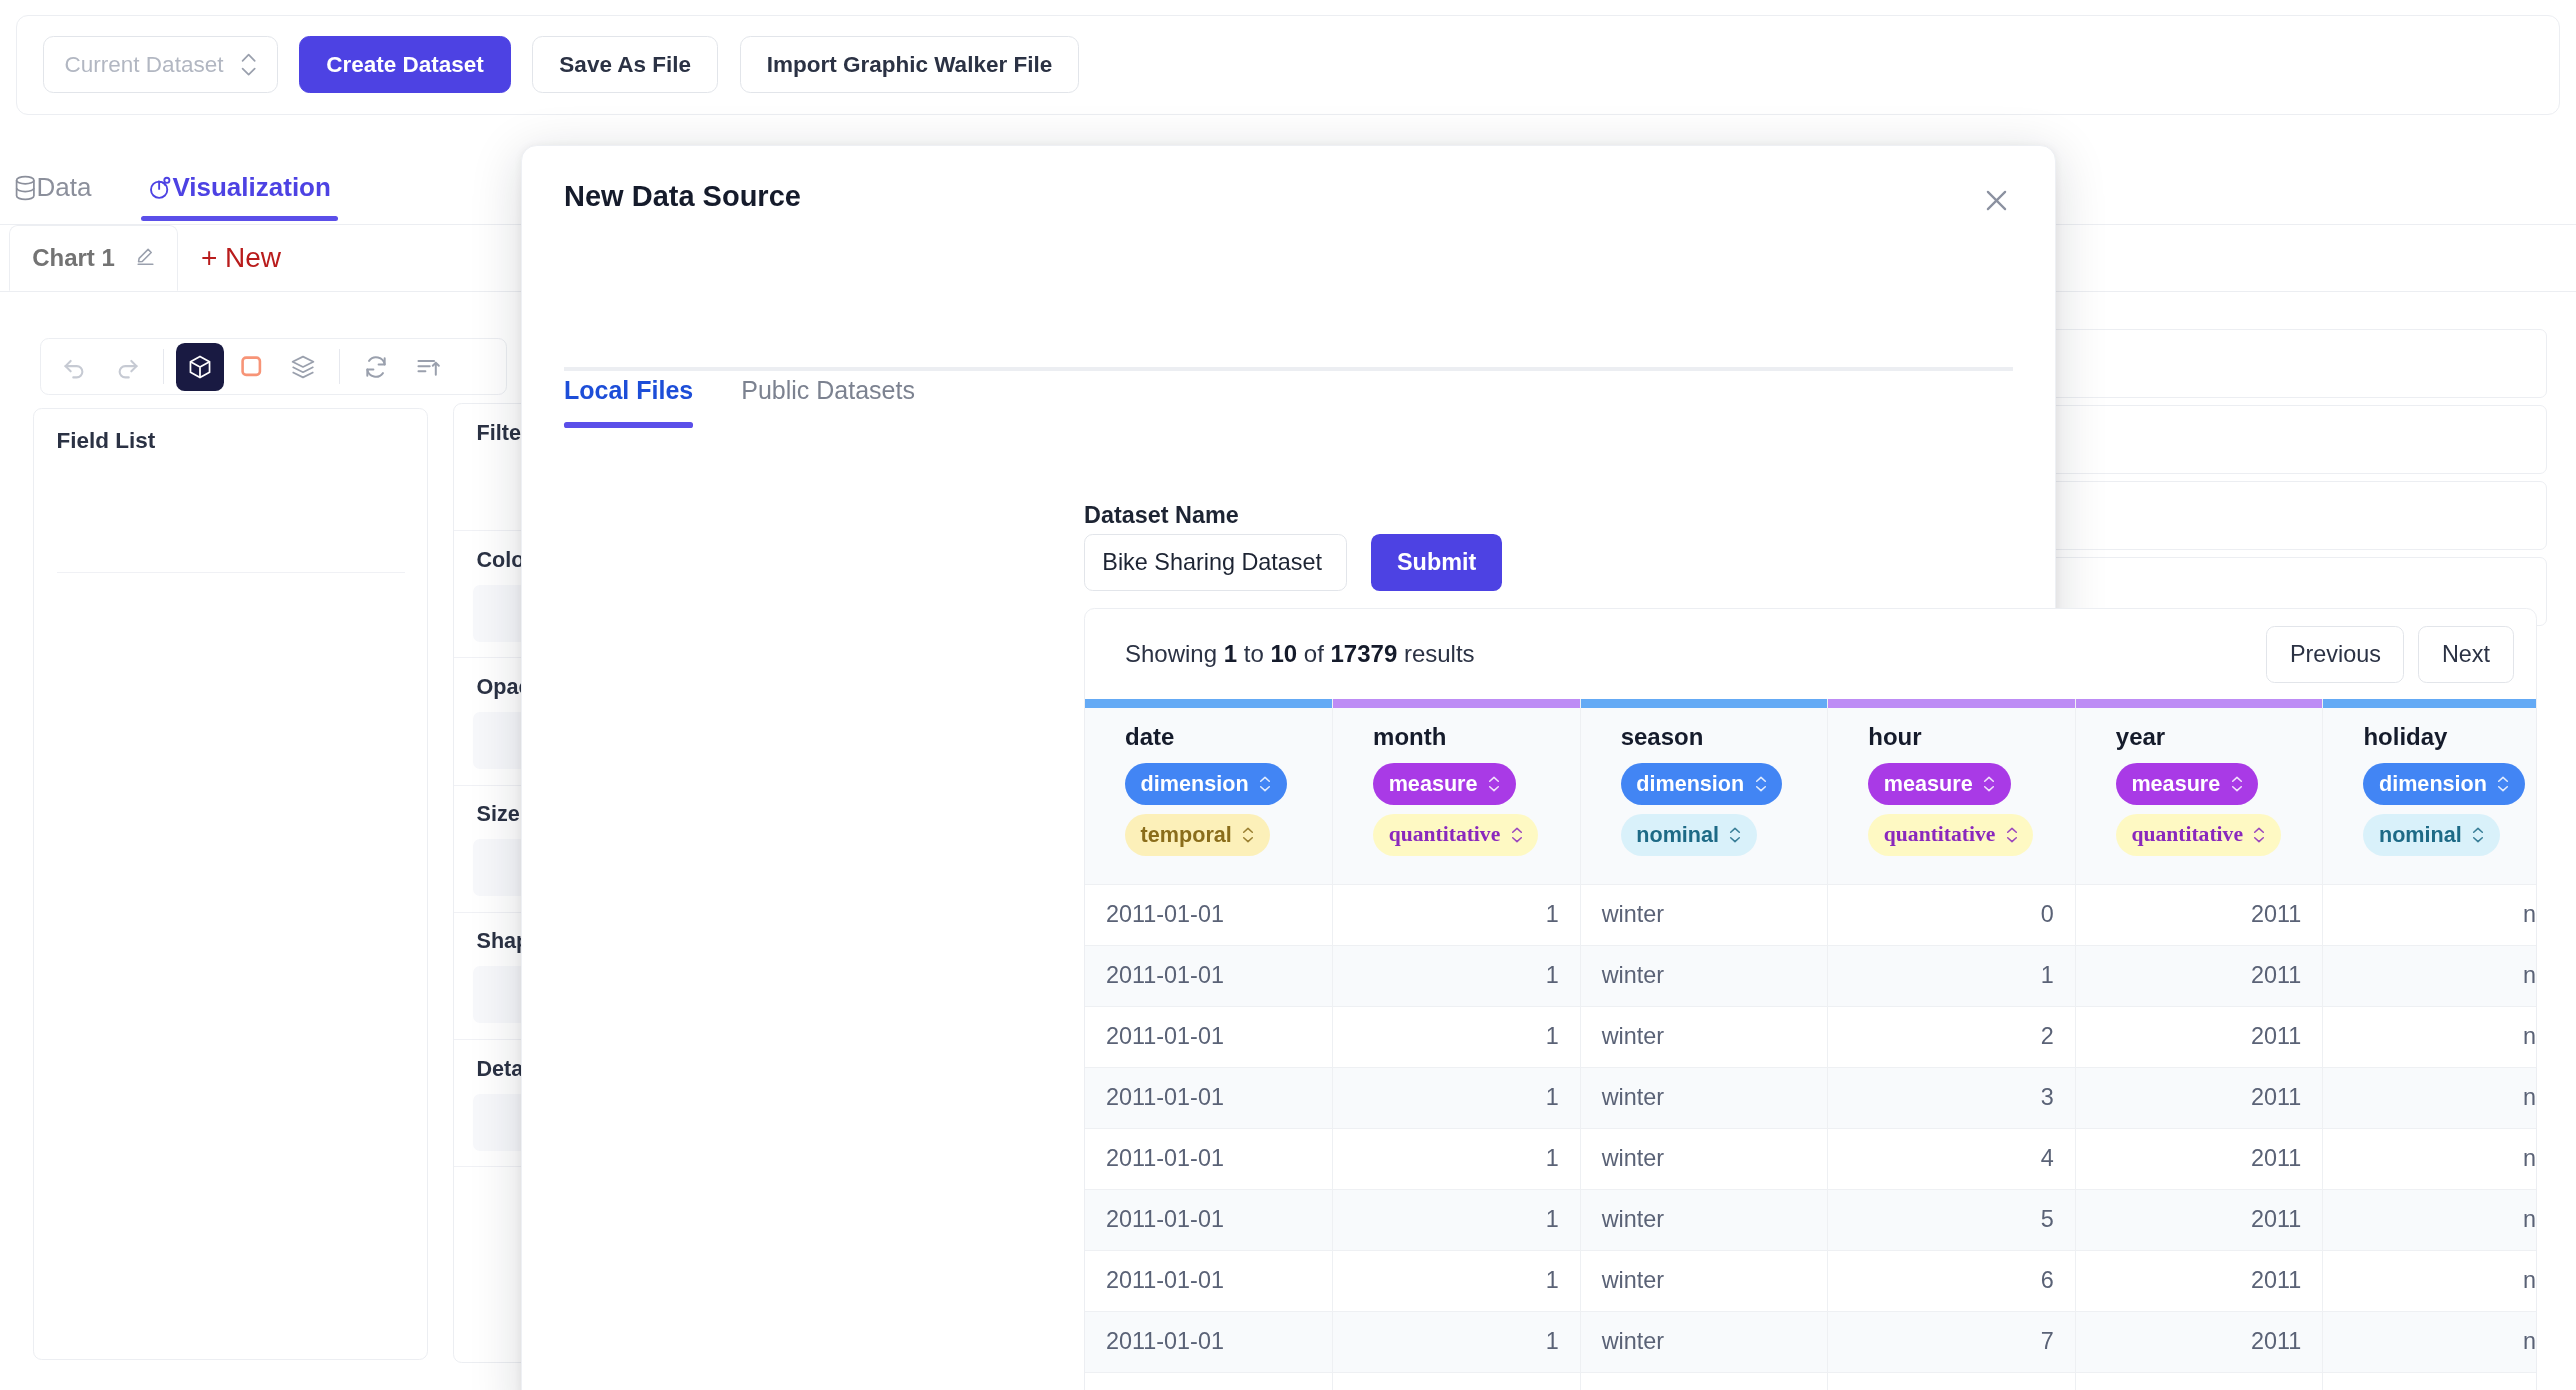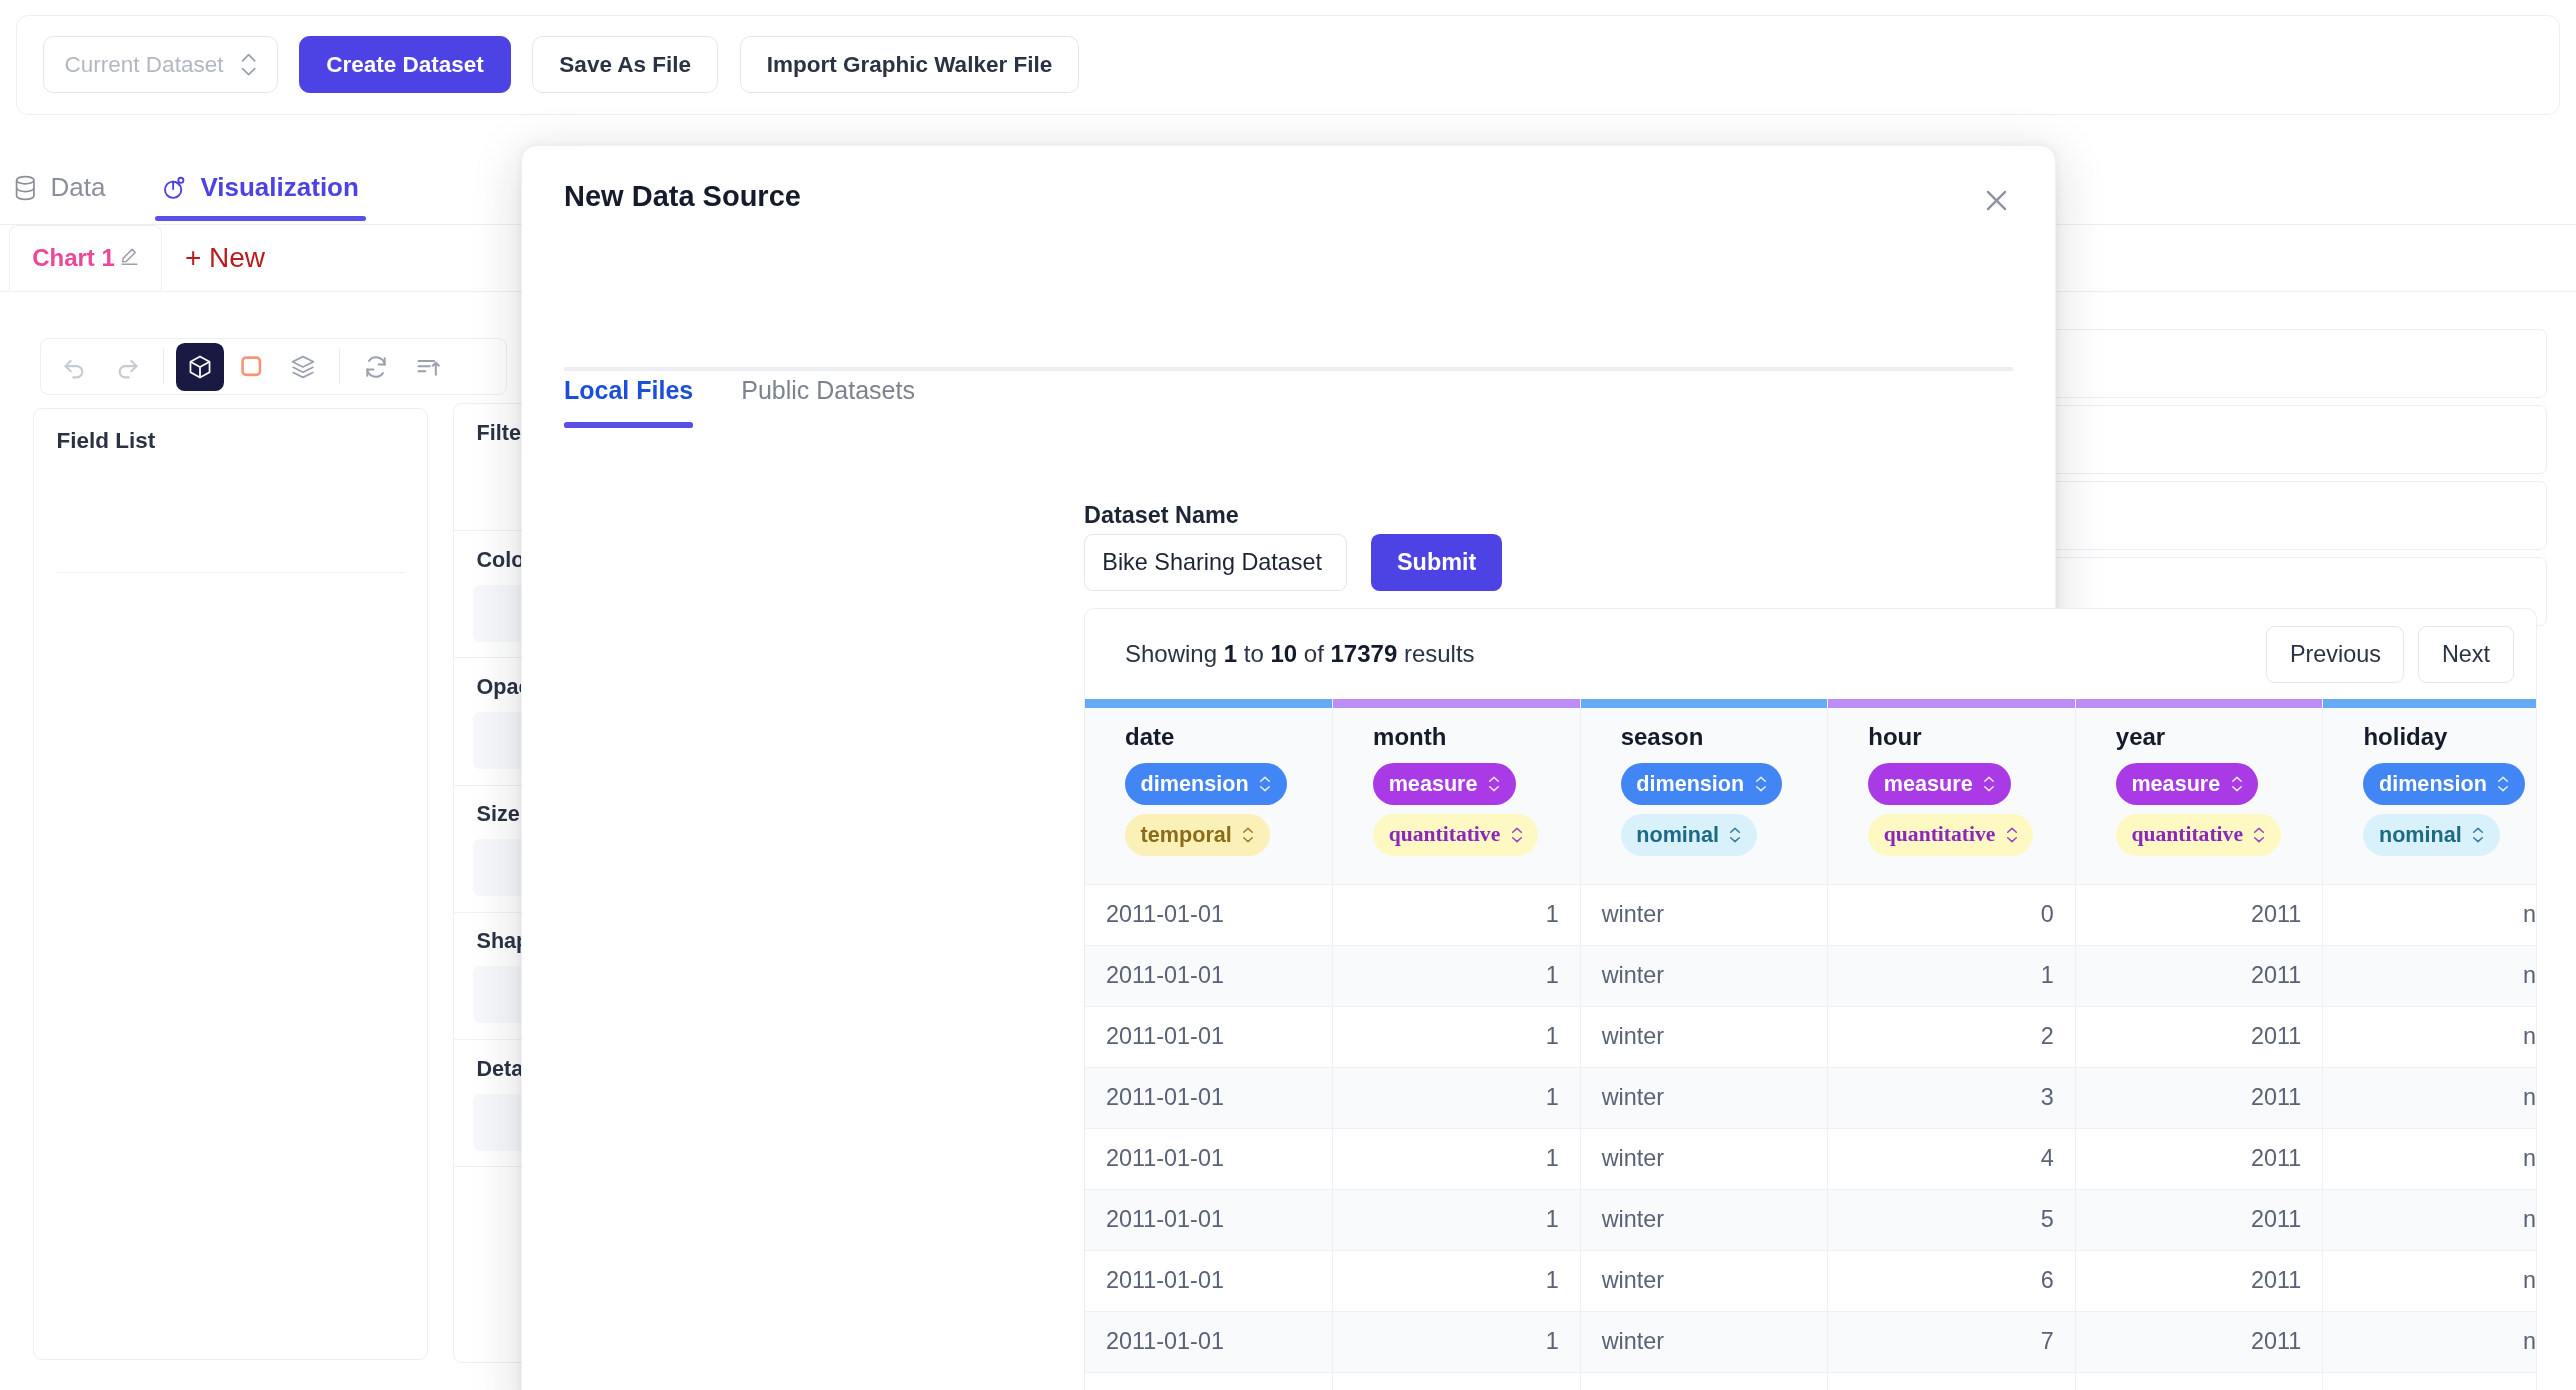--- a/index.html
+++ b/index.html
@@ -31,38 +31,38 @@
   }
   .btn.primary { background: #4d42e3; border-color: #4d42e3; color: #fff; }
 
   
   .main-tabs {
     position: absolute; left: 0; top: 154px; right: 0; height: 71px;
     border-bottom: 0.9px solid #eceef2; display: flex; align-items: flex-start; gap: 43px;
     padding-left: 7px;
   }
   .main-tab {
-    display: flex; align-items: center; gap: 14px; height: 67px;
+    display: flex; align-items: center; height: 67px;
     font-size: 26px; color: #8b8f9b; padding: 0 7px; position: relative;
   }
   .main-tab.active { color: #4d42e3; font-weight: bold; }
   .main-tab.active::after {
     content: ""; position: absolute; left: 0; right: 0; bottom: 0; height: 5.2px;
     background: #5b4fe9; border-radius: 2.6px;
   }
   .main-tab svg { display: block; }
 
   
   .chart-tabs {
     position: absolute; left: 0; top: 225px; right: 0; height: 67px;
     border-bottom: 0.9px solid #eceef2; display: flex; align-items: flex-end; padding-left: 8.7px;
   }
   .chart-tab {
-    height: 66px; display: flex; align-items: center; gap: 5px; padding: 0 22.5px;
-    font-size: 24px; color: #ec4899; font-weight: bold;
+    height: 66px; display: flex; align-items: center; gap: 21px; padding: 0 22.5px;
+    font-size: 24px; color: #737373; font-weight: bold;
     border: 0.9px solid #eceef2; border-bottom: 0.9px solid #fff;
     border-top-left-radius: 8.7px; border-top-right-radius: 8.7px; background: #fff;
   }
   .chart-tab .pencil { color: #9aa0ad; }
   .newtab {
     height: 66px; display: flex; align-items: center; padding: 0 22.5px;
     font-size: 28px; color: #b91c1c;
   }
 
   

